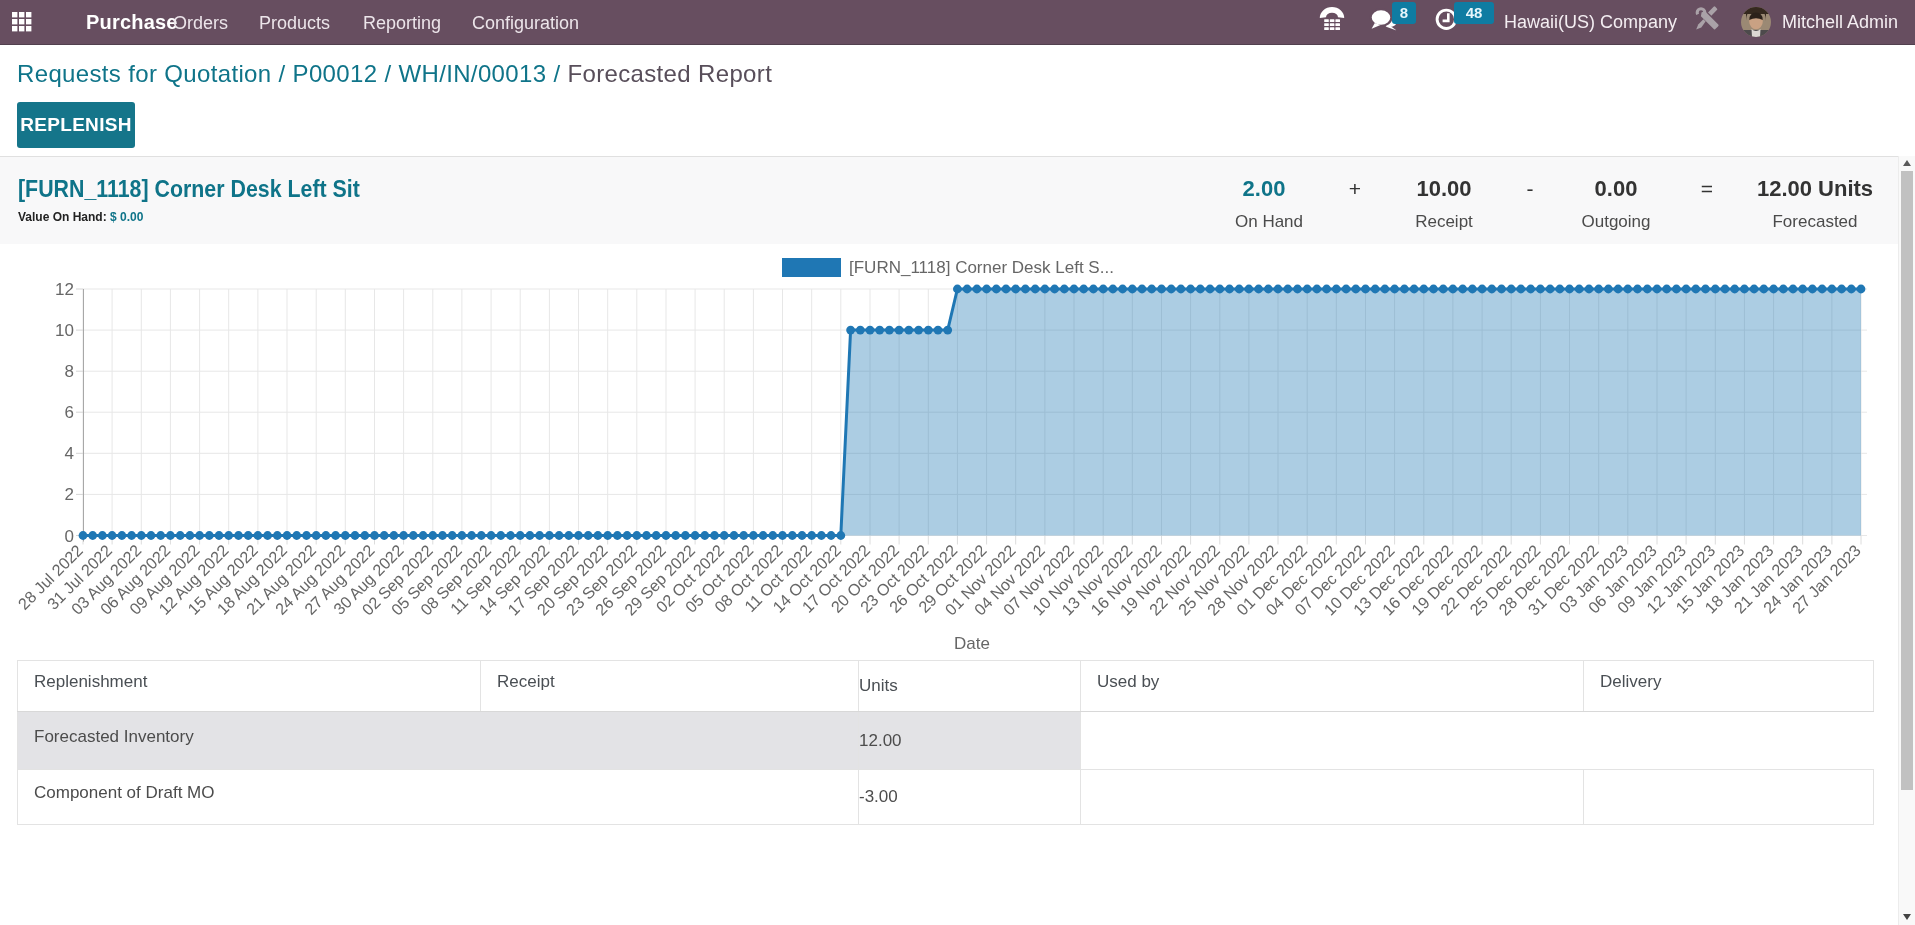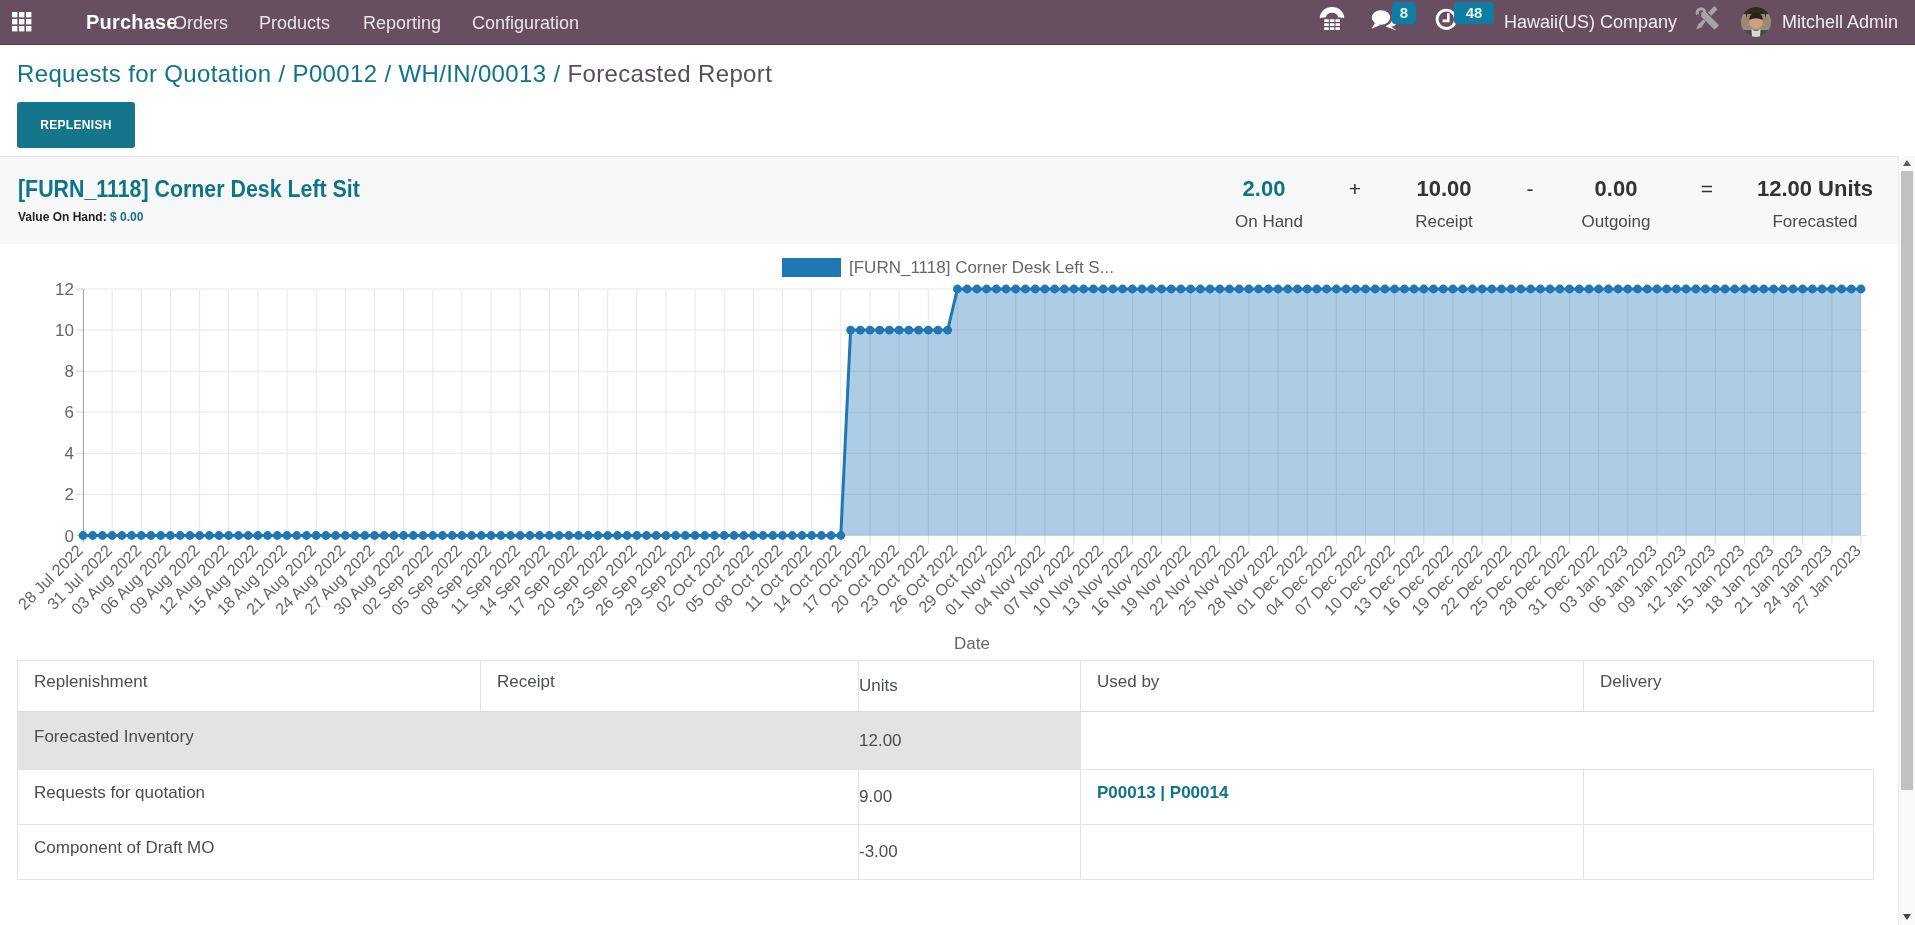--- a/index.html
+++ b/index.html
@@ -7,21 +7,21 @@
 .nav { position:absolute; left:0; top:0; width:1915px; height:45px; background:#674e60;
   border-bottom:1px solid #51404e; }
 .nav .brand { position:absolute; left:49px; top:11px; font-size:20px; color:#fff; font-weight:700; letter-spacing:.2px;margin-left:37px; }
 .nav .item { position:absolute; top:13px; font-size:18px; color:#ece5ea; }
 .nav .rtxt { position:absolute; top:12px; font-size:18px; color:#f4eef2; }
 .badge { position:absolute; top:2px; height:22px; background:#0f7ca2; color:#e8f6fb; font-size:15px; font-weight:700;
   border-radius:3px; text-align:center; line-height:22px; }
 .crumb { position:absolute; left:17px; top:60px; font-size:24px; letter-spacing:.35px; color:#0f7489; white-space:nowrap; }
 .crumb .last { color:#584e5a; }
 .btn { position:absolute; left:17px; top:102px; width:118px; height:46px; background:#15758a; color:#fff;
-  font-size:12px; font-weight:700; border:none; border-radius:3px; font-family:"Liberation Sans",sans-serif; letter-spacing:.3px; }
+  font-size:19px; font-weight:700; border:none; border-radius:3px; font-family:"Liberation Sans",sans-serif; letter-spacing:.3px; }
 .band { position:absolute; left:0; top:156px; width:1899px; height:88px; background:#f8f8f9; border-top:1px solid #e0e0e0; }
 .title { position:absolute; left:18px; top:175px; font-size:24px; font-weight:700; color:#0f7489; transform:scaleX(.89); transform-origin:0 0; white-space:nowrap; }
 .voh { position:absolute; left:18px; top:210px; font-size:12px; font-weight:700; color:#222; }
 .voh span { color:#0f7489; }
 .num { position:absolute; top:176px; font-size:22px; font-weight:700; color:#333; transform:translateX(-50%); white-space:nowrap; }
 .num.teal { color:#0f7489; }
 .nlab { position:absolute; top:212px; font-size:17px; color:#4b4b4b; transform:translateX(-50%); white-space:nowrap; }
 .op { position:absolute; top:177px; font-size:21px; font-weight:400; color:#333; transform:translateX(-50%); }
 table.ftab { position:absolute; left:17px; top:660px; width:1856px; border-collapse:collapse; table-layout:fixed;
   font-size:17px; color:#4c4c4c; }
@@ -543,26 +543,20 @@
         <td class="r">Units</td>
         <td>Used by</td>
         <td>Delivery</td>
       </tr>
 <tr style="height:58px">
         <td colspan="2" style="background:#e3e3e6">Forecasted Inventory</td>
         <td style="background:#e3e3e6" class="r bl0">12.00</td>
         <td colspan="2" style="border-right:none"></td>
       </tr>
 <tr style="height:55px">
-        <td colspan="2">Requests for quotation</td>
-        <td class="r">9.00</td>
-        <td><span class="tl">P00013 | P00014</span></td>
-        <td></td>
-      </tr>
-<tr style="height:55px">
         <td colspan="2">Component of Draft MO</td>
         <td class="r">-3.00</td>
         <td></td>
         <td></td>
       </tr>
 </tbody>
   </table>
 
 <div class="sb-track"></div>
 <div class="sb-thumb"></div>

